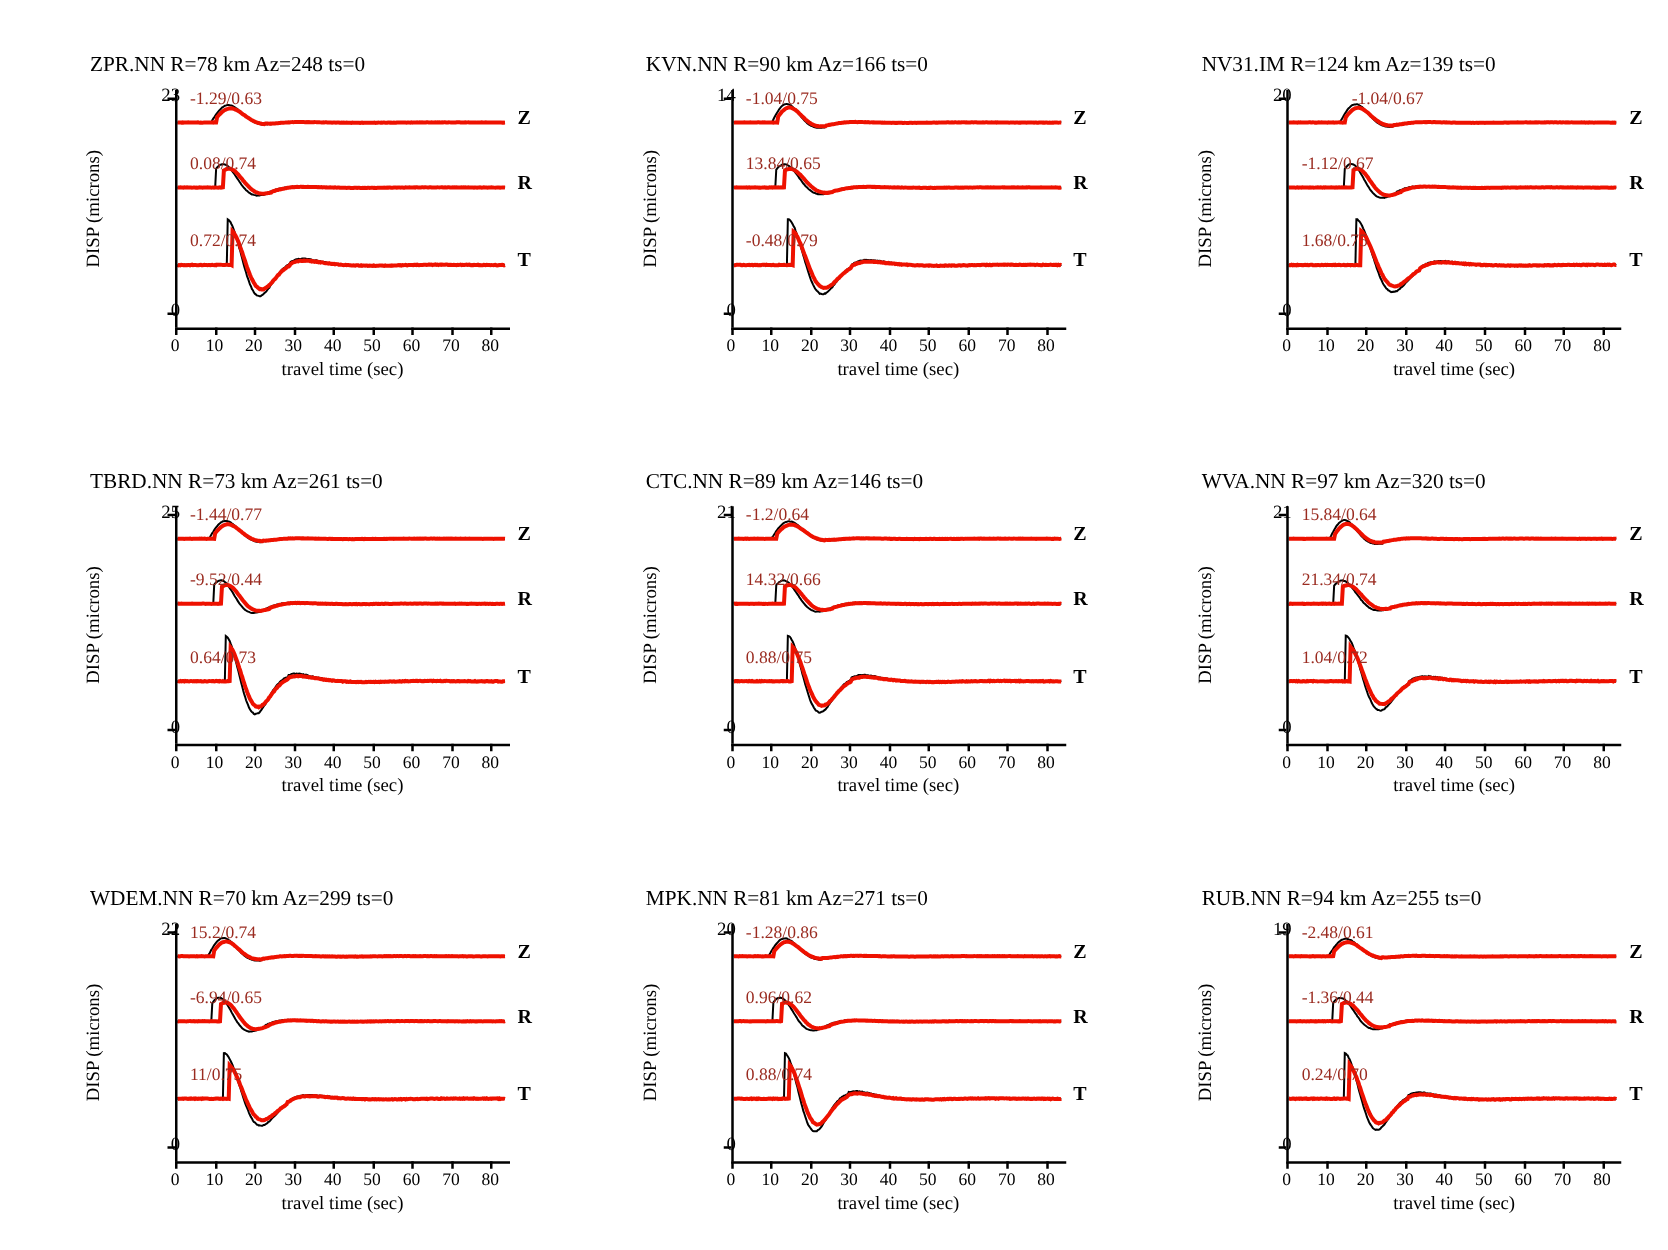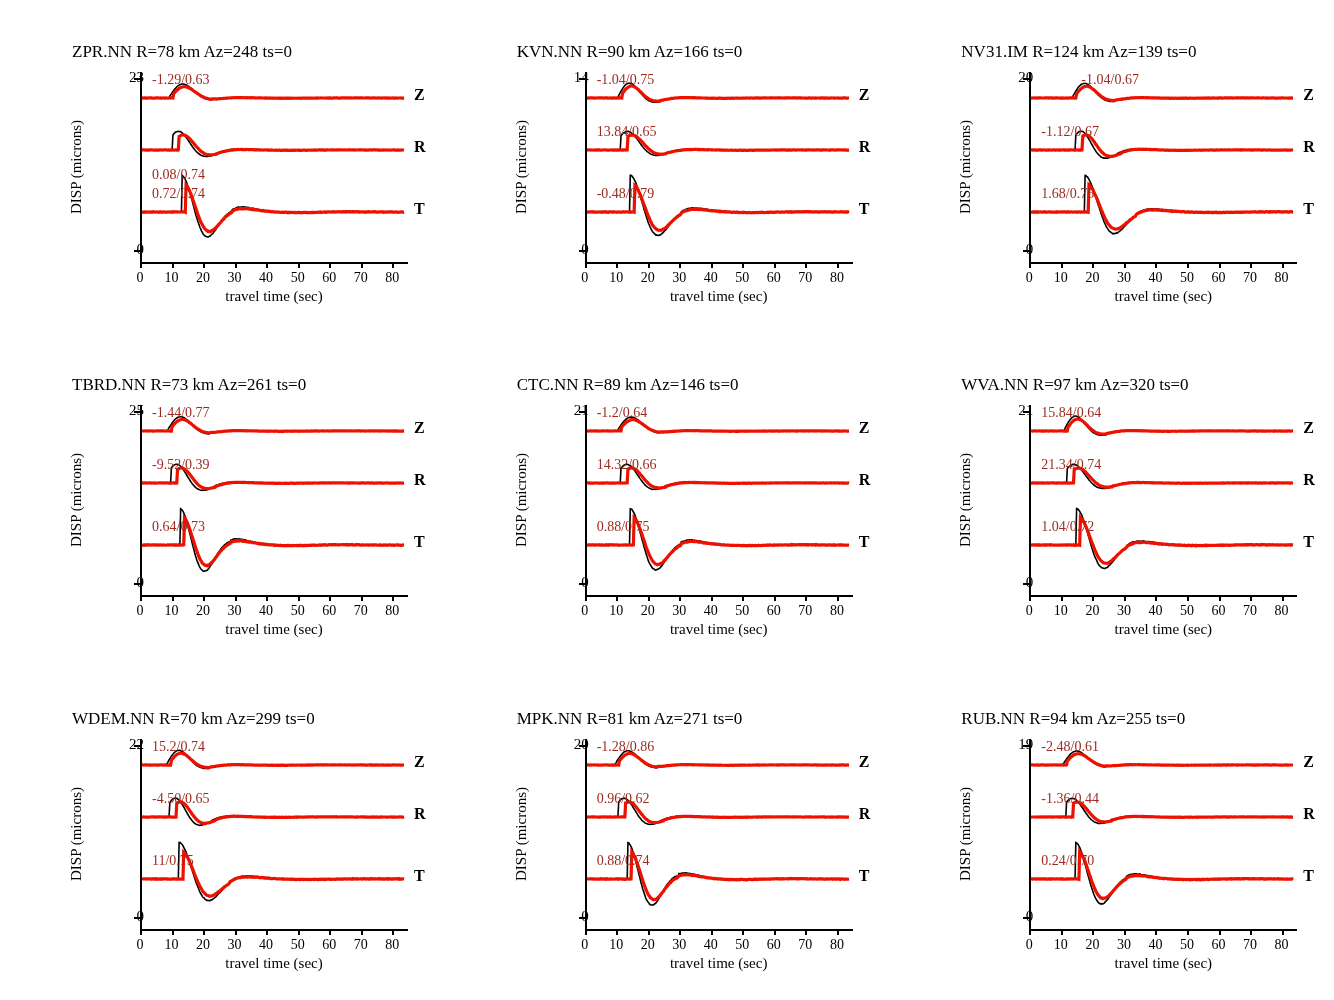--- a/index.html
+++ b/index.html
@@ -89,21 +89,21 @@
         <div class="tick-label" style="left: 252.235px;">80</div>
         <div class="ytick" style="top: 6px;"></div>
         <div class="ytick-label" style="top: -3px; left: -12px; transform: translateX(-100%);">23</div>
         <div class="ytick" style="top: 178px;"></div>
         <div class="ytick-label" style="top: 169px; left: -12px; transform: translateX(-100%);">0</div>
         <div class="ylabel">DISP (microns)</div>
         <div class="xlabel">travel time (sec)</div>
         <div class="comp-label" style="left: 274px; top: 14px;">Z</div>
         <div class="fit-label" style="left: 12px; top: 0px;">-1.29/0.63</div>
         <div class="comp-label" style="left: 274px; top: 66px;">R</div>
-        <div class="fit-label" style="left: 12px; top: 52px; margin-top: 43px;">0.08/0.74</div>
+        <div class="fit-label" style="left: 12px; top: 52px;">0.08/0.74</div>
         <div class="comp-label" style="left: 274px; top: 128px;">T</div>
         <div class="fit-label" style="left: 12px; top: 114px;">0.72/0.74</div>
       </div>
     </div>
     <div class="panel">
       <div class="panel-title">KVN.NN R=90 km Az=166 ts=0</div>
       <div class="plot">
         <svg class="traces" width="268" height="190">
           <path class="obs" d="M2.00,26.13L2.77,25.90L3.55,26.05L4.32,25.96L5.09,25.86L5.86,26.11L6.64,26.01L7.41,26.05L8.18,26.11L8.96,26.14L9.73,26.12L10.50,26.01L11.27,26.00L12.05,25.94L12.82,25.94L13.59,25.99L14.37,26.11L15.14,25.88L15.91,26.10L16.68,26.07L17.46,26.06L18.23,25.95L19.00,25.91L19.78,26.05L20.55,26.12L21.32,25.92L22.09,25.86L22.87,26.04L23.64,26.11L24.41,25.99L25.19,25.86L25.96,25.99L26.73,26.12L27.50,26.13L28.28,26.11L29.05,26.14L29.82,26.02L30.60,26.11L31.37,25.90L32.14,26.09L32.91,25.29L33.69,23.62L34.46,22.02L35.23,20.57L36.01,19.24L36.78,18.00L37.55,16.72L38.32,15.42L39.10,14.50L39.87,13.56L40.64,12.70L41.42,12.13L42.19,11.64L42.96,11.38L43.73,11.28L44.51,11.16L45.28,11.35L46.05,11.53L46.83,11.87L47.60,12.17L48.37,12.88L49.14,13.51L49.92,14.30L50.69,15.07L51.46,15.96L52.24,16.74L53.01,17.89L53.78,18.71L54.55,19.76L55.33,20.59L56.10,21.59L56.87,22.45L57.65,23.30L58.42,24.23L59.19,24.98L59.96,25.68L60.74,26.54L61.51,27.15L62.28,27.68L63.06,28.21L63.83,28.67L64.60,28.92L65.37,29.17L66.15,29.72L66.92,29.84L67.69,29.99L68.47,30.16L69.24,30.27L70.01,30.21L70.78,30.10L71.56,30.12L72.33,30.13L73.10,30.07L73.88,29.97L74.65,29.94L75.42,28.95L76.19,28.95L76.97,28.59L77.74,28.47L78.51,28.39L79.29,28.07L80.06,27.99L80.83,27.71L81.60,27.66L82.38,27.26L83.15,27.29L83.92,27.12L84.70,26.84L85.47,26.71L86.24,26.56L87.01,26.30L87.79,26.22L88.56,26.25L89.33,26.16L90.11,26.08L90.88,26.00L91.65,25.88L92.42,25.86L93.20,25.72L93.97,25.80L94.74,25.49L95.52,25.71L96.29,25.57L97.06,25.57L97.83,25.55L98.61,25.57L99.38,25.51L100.15,25.53L100.93,25.42L101.70,25.67L102.47,25.48L103.24,25.58L104.02,25.63L104.79,25.70L105.56,25.75L106.34,25.66L107.11,25.58L107.88,25.68L108.65,25.68L109.43,25.62L110.20,25.80L110.97,25.96L111.75,25.90L112.52,25.89L113.29,25.81L114.06,25.83L114.84,25.86L115.61,26.04L116.38,26.08L117.16,26.13L117.93,26.03L118.70,26.00L119.47,26.20L120.25,26.10L121.02,26.04L121.79,26.07L122.57,26.36L123.34,26.10L124.11,26.26L124.88,26.41L125.66,26.20L126.43,26.39L127.20,26.38L127.98,26.34L128.75,26.47L129.52,26.41L130.29,26.21L131.07,26.30L131.84,26.39L132.61,26.42L133.39,26.37L134.16,26.33L134.93,26.49L135.71,26.49L136.48,26.31L137.25,26.47L138.02,26.23L138.80,26.33L139.57,26.43L140.34,26.29L141.12,26.46L141.89,26.29L142.66,26.21L143.43,26.26L144.21,26.20L144.98,26.24L145.75,26.34L146.53,26.39L147.30,26.26L148.07,26.28L148.84,26.17L149.62,26.09L150.39,26.28L151.16,26.30L151.94,26.17L152.71,26.31L153.48,26.22L154.25,26.15L155.03,26.24L155.80,26.11L156.57,26.19L157.35,26.19L158.12,26.20L158.89,26.12L159.66,26.03L160.44,25.93L161.21,25.94L161.98,26.12L162.76,26.01L163.53,25.96L164.30,25.97L165.07,26.05L165.85,25.98L166.62,25.82L167.39,25.94L168.17,25.89L168.94,25.95L169.71,25.85L170.48,26.02L171.26,25.97L172.03,26.05L172.80,25.82L173.58,25.80L174.35,25.90L175.12,25.87L175.89,25.95L176.67,25.91L177.44,25.98L178.21,25.74L178.99,25.79L179.76,26.00L180.53,25.93L181.30,25.80L182.08,25.91L182.85,25.78L183.62,25.80L184.40,25.90L185.17,25.98L185.94,25.85L186.71,25.72L187.49,25.84L188.26,25.75L189.03,25.91L189.81,25.93L190.58,25.82L191.35,25.84L192.12,25.92L192.90,25.90L193.67,25.94L194.44,25.86L195.22,25.84L195.99,25.90L196.76,25.98L197.53,25.96L198.31,26.03L199.08,25.96L199.85,25.86L200.63,26.04L201.40,25.99L202.17,25.93L202.94,25.83L203.72,26.02L204.49,26.05L205.26,26.04L206.04,25.97L206.81,25.98L207.58,26.06L208.35,25.96L209.13,26.12L209.90,26.11L210.67,26.06L211.45,25.98L212.22,25.88L212.99,26.04L213.76,25.89L214.54,25.92L215.31,25.88L216.08,26.04L216.86,26.07L217.63,25.96L218.40,26.15L219.17,25.99L219.95,25.99L220.72,26.16L221.49,26.01L222.27,26.06L223.04,25.98L223.81,26.12L224.58,25.96L225.36,25.96L226.13,26.19L226.90,26.14L227.68,26.12L228.45,26.20L229.22,26.06L229.99,26.18L230.77,26.01L231.54,26.11L232.31,25.99L233.09,26.08L233.86,26.14L234.63,26.01L235.40,26.08L236.18,26.00L236.95,26.07L237.72,26.01L238.50,25.94L239.27,26.18L240.04,25.92L240.81,26.18L241.59,25.91L242.36,26.01L243.13,25.91L243.91,26.05L244.68,26.02L245.45,26.13L246.22,26.09L247.00,25.97L247.77,25.94L248.54,25.96L249.32,26.15L250.09,25.92L250.86,26.02L251.63,26.14L252.41,25.98L253.18,25.94L253.95,26.04L254.73,25.91L255.50,26.16L256.27,25.97L257.04,26.05L257.82,26.05L258.59,26.06L259.36,25.91L260.14,26.07L260.91,26.12L261.68,26.13L262.45,25.95L263.23,25.85L264.00,26.04"></path>
           <path class="syn" d="M2.00,26.10L2.77,26.04L3.55,25.94L4.32,25.93L5.09,26.05L5.86,25.92L6.64,25.97L7.41,25.91L8.18,25.96L8.96,26.04L9.73,26.03L10.50,25.91L11.27,26.02L12.05,26.01L12.82,25.92L13.59,25.92L14.37,25.91L15.14,25.89L15.91,25.97L16.68,25.96L17.46,25.94L18.23,26.01L19.00,26.08L19.78,25.96L20.55,25.96L21.32,25.89L22.09,25.89L22.87,26.07L23.64,26.07L24.41,25.97L25.19,25.91L25.96,26.05L26.73,25.90L27.50,26.09L28.28,26.09L29.05,25.97L29.82,25.95L30.60,26.06L31.37,26.04L32.14,25.91L32.91,25.94L33.69,26.10L34.46,25.94L35.23,25.95L36.01,25.96L36.78,26.04L37.55,21.26L38.32,20.13L39.10,19.24L39.87,18.20L40.64,17.21L41.42,16.63L42.19,15.95L42.96,15.28L43.73,14.88L44.51,14.44L45.28,14.12L46.05,13.96L46.83,14.01L47.60,14.05L48.37,14.37L49.14,14.75L49.92,15.13L50.69,15.62L51.46,16.00L52.24,16.82L53.01,17.33L53.78,18.04L54.55,18.91L55.33,19.68L56.10,20.27L56.87,21.17L57.65,21.86L58.42,22.55L59.19,23.46L59.96,24.00L60.74,24.68L61.51,25.28L62.28,25.88L63.06,26.40L63.83,26.96L64.60,27.37L65.37,27.63L66.15,28.06L66.92,28.31L67.69,28.59L68.47,28.80L69.24,28.77L70.01,28.95L70.78,29.08L71.56,29.05L72.33,29.05L73.10,29.02L73.88,29.07L74.65,28.91L75.42,28.91L76.19,28.24L76.97,28.14L77.74,27.99L78.51,27.80L79.29,27.78L80.06,27.56L80.83,27.46L81.60,27.40L82.38,27.27L83.15,27.12L83.92,26.86L84.70,26.72L85.47,26.64L86.24,26.44L87.01,26.39L87.79,26.37L88.56,26.27L89.33,26.18L90.11,25.98L90.88,25.89L91.65,25.98L92.42,25.88L93.20,25.83L93.97,25.76L94.74,25.68L95.52,25.69L96.29,25.66L97.06,25.64L97.83,25.58L98.61,25.58L99.38,25.51L100.15,25.70L100.93,25.72L101.70,25.62L102.47,25.52L103.24,25.62L104.02,25.65L104.79,25.57L105.56,25.70L106.34,25.74L107.11,25.66L107.88,25.79L108.65,25.72L109.43,25.68L110.20,25.86L110.97,25.92L111.75,25.90L112.52,25.87L113.29,25.96L114.06,25.90L114.84,25.91L115.61,25.98L116.38,25.92L117.16,25.99L117.93,26.02L118.70,25.98L119.47,26.00L120.25,26.18L121.02,26.06L121.79,26.11L122.57,26.04L123.34,26.16L124.11,26.23L124.88,26.29L125.66,26.22L126.43,26.22L127.20,26.13L127.98,26.29L128.75,26.18L129.52,26.17L130.29,26.23L131.07,26.36L131.84,26.25L132.61,26.34L133.39,26.20L134.16,26.19L134.93,26.21L135.71,26.23L136.48,26.18L137.25,26.33L138.02,26.35L138.80,26.26L139.57,26.30L140.34,26.34L141.12,26.36L141.89,26.33L142.66,26.21L143.43,26.26L144.21,26.17L144.98,26.35L145.75,26.29L146.53,26.20L147.30,26.18L148.07,26.31L148.84,26.17L149.62,26.25L150.39,26.19L151.16,26.19L151.94,26.18L152.71,26.13L153.48,26.11L154.25,26.25L155.03,26.25L155.80,26.20L156.57,26.01L157.35,26.12L158.12,26.17L158.89,26.18L159.66,26.18L160.44,26.12L161.21,26.06L161.98,25.96L162.76,26.01L163.53,26.11L164.30,26.07L165.07,26.13L165.85,25.97L166.62,26.00L167.39,26.09L168.17,26.08L168.94,26.00L169.71,26.05L170.48,25.91L171.26,25.96L172.03,26.03L172.80,25.85L173.58,25.88L174.35,26.04L175.12,26.00L175.89,26.03L176.67,25.88L177.44,25.98L178.21,25.95L178.99,25.82L179.76,25.89L180.53,25.94L181.30,25.99L182.08,25.86L182.85,26.00L183.62,25.99L184.40,25.80L185.17,25.89L185.94,25.89L186.71,25.79L187.49,25.97L188.26,25.87L189.03,25.94L189.81,25.99L190.58,25.95L191.35,25.99L192.12,25.86L192.90,25.87L193.67,25.91L194.44,25.80L195.22,25.89L195.99,25.86L196.76,25.99L197.53,25.98L198.31,25.96L199.08,25.91L199.85,26.02L200.63,25.94L201.40,25.88L202.17,25.94L202.94,25.92L203.72,25.89L204.49,25.86L205.26,25.96L206.04,25.98L206.81,25.92L207.58,25.91L208.35,25.87L209.13,25.92L209.90,25.92L210.67,25.96L211.45,25.91L212.22,26.08L212.99,25.87L213.76,25.95L214.54,25.93L215.31,25.93L216.08,25.92L216.86,26.04L217.63,25.99L218.40,26.02L219.17,26.01L219.95,26.04L220.72,26.02L221.49,26.07L222.27,26.13L223.04,26.05L223.81,25.91L224.58,25.95L225.36,26.08L226.13,26.00L226.90,26.11L227.68,25.95L228.45,26.01L229.22,26.03L229.99,26.13L230.77,25.96L231.54,26.09L232.31,26.02L233.09,26.02L233.86,26.00L234.63,26.08L235.40,25.97L236.18,26.15L236.95,25.97L237.72,25.95L238.50,26.05L239.27,25.96L240.04,26.05L240.81,26.09L241.59,25.96L242.36,26.14L243.13,26.04L243.91,26.00L244.68,26.15L245.45,26.13L246.22,25.95L247.00,26.00L247.77,26.00L248.54,25.97L249.32,26.09L250.09,26.02L250.86,26.13L251.63,26.01L252.41,25.95L253.18,26.14L253.95,26.12L254.73,26.01L255.50,26.12L256.27,26.13L257.04,26.03L257.82,26.13L258.59,25.92L259.36,25.94L260.14,25.93L260.91,26.05L261.68,26.11L262.45,26.10L263.23,25.99L264.00,25.99"></path>
@@ -224,21 +224,21 @@
         <div class="tick-label" style="left: 252.235px;">80</div>
         <div class="ytick" style="top: 6px;"></div>
         <div class="ytick-label" style="top: -3px; left: -12px; transform: translateX(-100%);">25</div>
         <div class="ytick" style="top: 178px;"></div>
         <div class="ytick-label" style="top: 169px; left: -12px; transform: translateX(-100%);">0</div>
         <div class="ylabel">DISP (microns)</div>
         <div class="xlabel">travel time (sec)</div>
         <div class="comp-label" style="left: 274px; top: 14px;">Z</div>
         <div class="fit-label" style="left: 12px; top: 0px;">-1.44/0.77</div>
         <div class="comp-label" style="left: 274px; top: 66px;">R</div>
-        <div class="fit-label" style="left: 12px; top: 52px;">-9.52/0.39</div>
+        <div class="fit-label" style="left: 12px; top: 52px;">-9.52/0.44</div>
         <div class="comp-label" style="left: 274px; top: 128px;">T</div>
         <div class="fit-label" style="left: 12px; top: 114px;">0.64/0.73</div>
       </div>
     </div>
     <div class="panel">
       <div class="panel-title">CTC.NN R=89 km Az=146 ts=0</div>
       <div class="plot">
         <svg class="traces" width="268" height="190">
           <path class="obs" d="M2.00,26.10L2.77,26.12L3.55,25.89L4.32,26.01L5.09,26.03L5.86,26.09L6.64,26.12L7.41,26.12L8.18,26.14L8.96,26.04L9.73,25.91L10.50,26.05L11.27,26.11L12.05,26.04L12.82,25.91L13.59,26.07L14.37,26.07L15.14,26.09L15.91,25.88L16.68,26.01L17.46,26.02L18.23,26.09L19.00,26.09L19.78,26.08L20.55,26.13L21.32,25.92L22.09,25.91L22.87,25.90L23.64,26.08L24.41,25.93L25.19,25.95L25.96,26.03L26.73,26.08L27.50,26.00L28.28,25.95L29.05,25.86L29.82,25.96L30.60,25.97L31.37,26.14L32.14,25.86L32.91,24.62L33.69,23.63L34.46,22.46L35.23,21.24L36.01,19.90L36.78,18.87L37.55,17.80L38.32,17.01L39.10,16.12L39.87,15.34L40.64,14.58L41.42,13.88L42.19,13.26L42.96,12.90L43.73,12.54L44.51,12.40L45.28,12.10L46.05,12.01L46.83,12.20L47.60,12.33L48.37,12.27L49.14,12.60L49.92,12.92L50.69,13.36L51.46,13.85L52.24,14.56L53.01,14.93L53.78,15.65L54.55,16.34L55.33,16.90L56.10,17.52L56.87,18.45L57.65,19.12L58.42,19.67L59.19,20.52L59.96,20.94L60.74,21.68L61.51,22.28L62.28,22.88L63.06,23.52L63.83,24.05L64.60,24.37L65.37,24.94L66.15,25.45L66.92,25.69L67.69,26.21L68.47,26.43L69.24,26.86L70.01,26.90L70.78,27.10L71.56,27.43L72.33,27.50L73.10,27.74L73.88,27.81L74.65,27.26L75.42,27.24L76.19,27.25L76.97,27.36L77.74,27.26L78.51,27.46L79.29,27.23L80.06,27.12L80.83,27.07L81.60,27.15L82.38,27.03L83.15,27.13L83.92,26.92L84.70,26.83L85.47,26.84L86.24,26.73L87.01,26.61L87.79,26.49L88.56,26.30L89.33,26.44L90.11,26.37L90.88,26.27L91.65,26.09L92.42,26.20L93.20,26.12L93.97,25.93L94.74,25.81L95.52,25.80L96.29,25.93L97.06,25.84L97.83,25.75L98.61,25.84L99.38,25.82L100.15,25.80L100.93,25.64L101.70,25.70L102.47,25.58L103.24,25.73L104.02,25.64L104.79,25.63L105.56,25.61L106.34,25.68L107.11,25.73L107.88,25.49L108.65,25.49L109.43,25.72L110.20,25.74L110.97,25.72L111.75,25.66L112.52,25.69L113.29,25.83L114.06,25.87L114.84,25.79L115.61,25.79L116.38,25.70L117.16,25.69L117.93,25.82L118.70,25.86L119.47,25.99L120.25,25.84L121.02,25.88L121.79,25.89L122.57,25.87L123.34,26.04L124.11,26.10L124.88,25.98L125.66,26.11L126.43,25.99L127.20,26.08L127.98,25.98L128.75,26.10L129.52,25.99L130.29,26.23L131.07,26.20L131.84,26.02L132.61,26.14L133.39,26.26L134.16,26.20L134.93,26.05L135.71,26.16L136.48,26.07L137.25,26.32L138.02,26.08L138.80,26.36L139.57,26.31L140.34,26.31L141.12,26.32L141.89,26.24L142.66,26.25L143.43,26.22L144.21,26.39L144.98,26.16L145.75,26.40L146.53,26.33L147.30,26.36L148.07,26.24L148.84,26.27L149.62,26.42L150.39,26.20L151.16,26.25L151.94,26.33L152.71,26.40L153.48,26.18L154.25,26.39L155.03,26.24L155.80,26.32L156.57,26.25L157.35,26.31L158.12,26.29L158.89,26.32L159.66,26.24L160.44,26.15L161.21,26.17L161.98,26.32L162.76,26.15L163.53,26.07L164.30,26.19L165.07,26.16L165.85,26.25L166.62,26.27L167.39,26.13L168.17,26.16L168.94,26.10L169.71,26.07L170.48,26.13L171.26,26.14L172.03,26.16L172.80,26.12L173.58,26.15L174.35,25.98L175.12,26.23L175.89,26.23L176.67,26.23L177.44,26.22L178.21,26.07L178.99,26.18L179.76,26.04L180.53,25.97L181.30,25.99L182.08,26.12L182.85,25.91L183.62,26.09L184.40,26.06L185.17,26.10L185.94,26.10L186.71,26.03L187.49,26.09L188.26,25.99L189.03,26.02L189.81,26.03L190.58,26.08L191.35,26.05L192.12,26.09L192.90,25.85L193.67,26.06L194.44,25.98L195.22,26.05L195.99,25.84L196.76,25.96L197.53,25.83L198.31,25.85L199.08,25.88L199.85,25.91L200.63,25.81L201.40,25.91L202.17,25.82L202.94,25.90L203.72,26.02L204.49,25.97L205.26,25.97L206.04,25.93L206.81,25.84L207.58,26.05L208.35,25.81L209.13,25.87L209.90,26.05L210.67,25.82L211.45,25.96L212.22,26.05L212.99,25.98L213.76,25.99L214.54,25.94L215.31,26.03L216.08,26.00L216.86,25.90L217.63,25.86L218.40,25.85L219.17,26.02L219.95,25.85L220.72,25.87L221.49,25.82L222.27,25.95L223.04,26.06L223.81,25.94L224.58,25.90L225.36,26.07L226.13,25.97L226.90,25.87L227.68,25.80L228.45,25.92L229.22,25.90L229.99,25.85L230.77,26.08L231.54,25.87L232.31,25.88L233.09,25.88L233.86,25.83L234.63,25.83L235.40,26.05L236.18,26.03L236.95,25.92L237.72,25.89L238.50,25.85L239.27,25.89L240.04,26.00L240.81,25.87L241.59,25.96L242.36,26.04L243.13,26.08L243.91,25.88L244.68,26.11L245.45,25.90L246.22,25.92L247.00,26.00L247.77,26.01L248.54,26.08L249.32,26.11L250.09,26.10L250.86,26.08L251.63,26.15L252.41,25.93L253.18,26.14L253.95,26.13L254.73,25.99L255.50,26.15L256.27,25.97L257.04,26.14L257.82,26.06L258.59,26.08L259.36,26.02L260.14,26.16L260.91,26.05L261.68,26.08L262.45,25.99L263.23,25.96L264.00,25.99"></path>
           <path class="syn" d="M2.00,26.08L2.77,25.99L3.55,26.04L4.32,25.97L5.09,25.95L5.86,25.90L6.64,26.06L7.41,25.96L8.18,25.99L8.96,25.97L9.73,26.10L10.50,25.94L11.27,25.89L12.05,26.09L12.82,25.90L13.59,25.98L14.37,26.11L15.14,26.05L15.91,26.02L16.68,25.91L17.46,25.91L18.23,25.89L19.00,25.99L19.78,25.98L20.55,25.97L21.32,25.89L22.09,25.93L22.87,25.96L23.64,26.05L24.41,25.92L25.19,25.98L25.96,26.08L26.73,26.10L27.50,26.00L28.28,25.96L29.05,25.98L29.82,25.91L30.60,25.95L31.37,26.00L32.14,25.95L32.91,25.99L33.69,25.99L34.46,25.92L35.23,25.89L36.01,25.90L36.78,21.93L37.55,21.02L38.32,20.14L39.10,19.37L39.87,18.56L40.64,18.01L41.42,17.23L42.19,16.59L42.96,16.22L43.73,15.75L44.51,15.44L45.28,15.09L46.05,14.86L46.83,14.69L47.60,14.72L48.37,14.76L49.14,14.76L49.92,14.85L50.69,15.14L51.46,15.48L52.24,15.81L53.01,16.20L53.78,16.60L54.55,17.18L55.33,17.71L56.10,18.20L56.87,18.66L57.65,19.16L58.42,19.72L59.19,20.41L59.96,20.90L60.74,21.42L61.51,21.95L62.28,22.53L63.06,23.07L63.83,23.62L64.60,24.02L65.37,24.48L66.15,24.82L66.92,25.11L67.69,25.40L68.47,25.84L69.24,26.03L70.01,26.26L70.78,26.61L71.56,26.80L72.33,26.81L73.10,27.00L73.88,27.18L74.65,27.33L75.42,26.85L76.19,26.90L76.97,26.94L77.74,27.04L78.51,26.84L79.29,26.90L80.06,26.89L80.83,26.75L81.60,26.79L82.38,26.67L83.15,26.81L83.92,26.75L84.70,26.54L85.47,26.57L86.24,26.42L87.01,26.49L87.79,26.44L88.56,26.18L89.33,26.27L90.11,26.08L90.88,26.22L91.65,26.04L92.42,26.04L93.20,26.05L93.97,26.01L94.74,25.85L95.52,25.91L96.29,25.87L97.06,25.78L97.83,25.68L98.61,25.73L99.38,25.70L100.15,25.63L100.93,25.62L101.70,25.60L102.47,25.56L103.24,25.70L104.02,25.62L104.79,25.72L105.56,25.56L106.34,25.73L107.11,25.75L107.88,25.63L108.65,25.55L109.43,25.75L110.20,25.57L110.97,25.72L111.75,25.71L112.52,25.71L113.29,25.74L114.06,25.70L114.84,25.86L115.61,25.78L116.38,25.86L117.16,25.87L117.93,25.85L118.70,25.87L119.47,25.83L120.25,25.97L121.02,25.93L121.79,25.97L122.57,25.88L123.34,25.88L124.11,25.88L124.88,25.95L125.66,25.92L126.43,25.90L127.20,26.11L127.98,26.01L128.75,26.11L129.52,26.06L130.29,26.00L131.07,26.04L131.84,26.17L132.61,26.10L133.39,26.10L134.16,26.06L134.93,26.08L135.71,26.18L136.48,26.20L137.25,26.19L138.02,26.20L138.80,26.26L139.57,26.18L140.34,26.10L141.12,26.22L141.89,26.26L142.66,26.21L143.43,26.19L144.21,26.28L144.98,26.25L145.75,26.31L146.53,26.12L147.30,26.23L148.07,26.24L148.84,26.21L149.62,26.25L150.39,26.32L151.16,26.11L151.94,26.27L152.71,26.17L153.48,26.27L154.25,26.17L155.03,26.22L155.80,26.09L156.57,26.25L157.35,26.18L158.12,26.21L158.89,26.08L159.66,26.09L160.44,26.27L161.21,26.21L161.98,26.09L162.76,26.09L163.53,26.17L164.30,26.21L165.07,26.20L165.85,26.16L166.62,26.10L167.39,26.22L168.17,26.26L168.94,26.10L169.71,26.20L170.48,26.21L171.26,26.08L172.03,26.11L172.80,26.08L173.58,26.15L174.35,26.10L175.12,26.05L175.89,26.02L176.67,26.13L177.44,26.16L178.21,25.98L178.99,26.13L179.76,26.16L180.53,25.98L181.30,26.16L182.08,26.04L182.85,26.11L183.62,26.00L184.40,25.94L185.17,26.00L185.94,26.10L186.71,26.05L187.49,25.96L188.26,26.09L189.03,26.04L189.81,26.09L190.58,25.94L191.35,25.95L192.12,26.02L192.90,26.09L193.67,26.04L194.44,25.92L195.22,26.08L195.99,26.08L196.76,26.00L197.53,25.91L198.31,26.08L199.08,25.87L199.85,25.86L200.63,26.02L201.40,26.07L202.17,25.89L202.94,26.00L203.72,25.92L204.49,26.06L205.26,25.94L206.04,25.98L206.81,25.84L207.58,25.93L208.35,26.01L209.13,25.98L209.90,25.91L210.67,26.03L211.45,25.92L212.22,26.02L212.99,25.85L213.76,25.83L214.54,25.97L215.31,25.84L216.08,25.91L216.86,25.93L217.63,25.94L218.40,26.03L219.17,25.83L219.95,25.94L220.72,26.04L221.49,25.94L222.27,25.83L223.04,25.90L223.81,26.02L224.58,25.92L225.36,25.94L226.13,25.84L226.90,25.90L227.68,25.93L228.45,26.02L229.22,25.91L229.99,25.88L230.77,26.02L231.54,25.90L232.31,25.92L233.09,25.86L233.86,25.99L234.63,25.94L235.40,25.94L236.18,25.94L236.95,26.07L237.72,26.07L238.50,25.97L239.27,25.95L240.04,25.87L240.81,26.06L241.59,25.98L242.36,25.92L243.13,25.94L243.91,26.08L244.68,25.97L245.45,25.92L246.22,26.04L247.00,26.01L247.77,26.03L248.54,26.05L249.32,26.04L250.09,25.91L250.86,25.93L251.63,26.00L252.41,25.90L253.18,26.04L253.95,25.94L254.73,26.06L255.50,26.09L256.27,26.11L257.04,26.08L257.82,26.11L258.59,25.91L259.36,26.01L260.14,25.98L260.91,25.97L261.68,26.06L262.45,26.11L263.23,26.05L264.00,25.92"></path>
@@ -359,21 +359,21 @@
         <div class="tick-label" style="left: 252.235px;">80</div>
         <div class="ytick" style="top: 6px;"></div>
         <div class="ytick-label" style="top: -3px; left: -12px; transform: translateX(-100%);">22</div>
         <div class="ytick" style="top: 178px;"></div>
         <div class="ytick-label" style="top: 169px; left: -12px; transform: translateX(-100%);">0</div>
         <div class="ylabel">DISP (microns)</div>
         <div class="xlabel">travel time (sec)</div>
         <div class="comp-label" style="left: 274px; top: 14px;">Z</div>
         <div class="fit-label" style="left: 12px; top: 0px;">15.2/0.74</div>
         <div class="comp-label" style="left: 274px; top: 66px;">R</div>
-        <div class="fit-label" style="left: 12px; top: 52px;">-4.50/0.65</div>
+        <div class="fit-label" style="left: 12px; top: 52px;">-6.94/0.65</div>
         <div class="comp-label" style="left: 274px; top: 128px;">T</div>
         <div class="fit-label" style="left: 12px; top: 114px;">11/0.75</div>
       </div>
     </div>
     <div class="panel">
       <div class="panel-title">MPK.NN R=81 km Az=271 ts=0</div>
       <div class="plot">
         <svg class="traces" width="268" height="190">
           <path class="obs" d="M2.00,26.06L2.77,26.06L3.55,26.02L4.32,26.06L5.09,25.91L5.86,26.06L6.64,25.94L7.41,25.90L8.18,25.88L8.96,25.94L9.73,26.00L10.50,26.09L11.27,25.94L12.05,26.14L12.82,25.88L13.59,25.86L14.37,26.03L15.14,26.01L15.91,25.94L16.68,25.96L17.46,25.98L18.23,25.94L19.00,25.97L19.78,26.11L20.55,26.13L21.32,25.92L22.09,25.95L22.87,26.05L23.64,26.05L24.41,25.86L25.19,26.04L25.96,26.07L26.73,26.04L27.50,25.88L28.28,26.08L29.05,25.87L29.82,25.91L30.60,24.54L31.37,23.20L32.14,21.75L32.91,20.53L33.69,19.34L34.46,18.33L35.23,17.13L36.01,16.22L36.78,15.32L37.55,14.45L38.32,13.67L39.10,12.94L39.87,12.54L40.64,12.20L41.42,12.03L42.19,11.71L42.96,11.75L43.73,11.70L44.51,11.84L45.28,12.28L46.05,12.61L46.83,13.05L47.60,13.46L48.37,13.93L49.14,14.67L49.92,15.23L50.69,16.01L51.46,16.74L52.24,17.42L53.01,18.16L53.78,19.00L54.55,19.78L55.33,20.47L56.10,21.34L56.87,22.03L57.65,22.72L58.42,23.33L59.19,24.06L59.96,24.51L60.74,25.10L61.51,25.61L62.28,26.11L63.06,26.68L63.83,27.05L64.60,27.16L65.37,27.47L66.15,27.91L66.92,28.20L67.69,28.15L68.47,28.33L69.24,28.41L70.01,28.76L70.78,28.59L71.56,28.86L72.33,28.25L73.10,28.11L73.88,27.97L74.65,28.10L75.42,27.81L76.19,27.80L76.97,27.79L77.74,27.74L78.51,27.39L79.29,27.30L80.06,27.24L80.83,27.24L81.60,26.97L82.38,26.98L83.15,26.72L83.92,26.65L84.70,26.63L85.47,26.40L86.24,26.56L87.01,26.22L87.79,26.30L88.56,26.14L89.33,26.21L90.11,26.12L90.88,25.99L91.65,26.05L92.42,25.72L93.20,25.71L93.97,25.86L94.74,25.65L95.52,25.74L96.29,25.59L97.06,25.74L97.83,25.61L98.61,25.52L99.38,25.60L100.15,25.56L100.93,25.69L101.70,25.59L102.47,25.59L103.24,25.54L104.02,25.64L104.79,25.60L105.56,25.53L106.34,25.80L107.11,25.72L107.88,25.76L108.65,25.78L109.43,25.76L110.20,25.65L110.97,25.75L111.75,25.73L112.52,25.81L113.29,25.90L114.06,25.99L114.84,25.80L115.61,25.93L116.38,26.02L117.16,25.96L117.93,26.02L118.70,26.14L119.47,25.92L120.25,26.01L121.02,26.15L121.79,26.14L122.57,26.11L123.34,26.12L124.11,26.09L124.88,26.28L125.66,26.15L126.43,26.29L127.20,26.17L127.98,26.32L128.75,26.13L129.52,26.24L130.29,26.33L131.07,26.17L131.84,26.27L132.61,26.18L133.39,26.18L134.16,26.36L134.93,26.19L135.71,26.40L136.48,26.39L137.25,26.42L138.02,26.44L138.80,26.31L139.57,26.38L140.34,26.21L141.12,26.33L141.89,26.32L142.66,26.41L143.43,26.27L144.21,26.36L144.98,26.43L145.75,26.22L146.53,26.28L147.30,26.18L148.07,26.19L148.84,26.33L149.62,26.41L150.39,26.34L151.16,26.40L151.94,26.39L152.71,26.37L153.48,26.30L154.25,26.19L155.03,26.09L155.80,26.34L156.57,26.12L157.35,26.23L158.12,26.16L158.89,26.31L159.66,26.23L160.44,26.13L161.21,26.14L161.98,26.25L162.76,26.02L163.53,26.19L164.30,26.11L165.07,25.98L165.85,26.21L166.62,26.11L167.39,26.01L168.17,26.10L168.94,25.93L169.71,25.97L170.48,25.91L171.26,25.98L172.03,25.94L172.80,26.09L173.58,26.16L174.35,26.03L175.12,25.97L175.89,25.89L176.67,25.94L177.44,25.84L178.21,26.08L178.99,25.97L179.76,26.07L180.53,26.00L181.30,25.89L182.08,26.05L182.85,26.06L183.62,25.82L184.40,25.96L185.17,25.96L185.94,25.82L186.71,25.82L187.49,25.82L188.26,26.01L189.03,25.91L189.81,25.92L190.58,25.85L191.35,25.79L192.12,25.81L192.90,25.94L193.67,25.75L194.44,25.96L195.22,25.83L195.99,25.96L196.76,25.84L197.53,25.90L198.31,25.87L199.08,26.01L199.85,25.89L200.63,25.82L201.40,25.78L202.17,25.98L202.94,25.94L203.72,26.02L204.49,25.90L205.26,25.91L206.04,25.92L206.81,26.03L207.58,25.80L208.35,26.00L209.13,25.97L209.90,25.77L210.67,25.95L211.45,26.03L212.22,26.02L212.99,26.02L213.76,25.91L214.54,25.78L215.31,26.00L216.08,25.79L216.86,25.86L217.63,25.90L218.40,25.98L219.17,25.91L219.95,25.85L220.72,26.02L221.49,26.08L222.27,26.00L223.04,26.02L223.81,25.92L224.58,26.02L225.36,26.05L226.13,25.92L226.90,26.05L227.68,25.93L228.45,26.09L229.22,25.91L229.99,25.98L230.77,26.03L231.54,26.08L232.31,25.92L233.09,26.13L233.86,25.98L234.63,26.09L235.40,25.89L236.18,25.92L236.95,25.91L237.72,25.90L238.50,25.90L239.27,26.03L240.04,25.91L240.81,25.98L241.59,26.13L242.36,25.90L243.13,26.07L243.91,26.10L244.68,26.01L245.45,26.05L246.22,26.14L247.00,26.13L247.77,26.16L248.54,25.99L249.32,26.14L250.09,26.05L250.86,25.91L251.63,25.93L252.41,25.94L253.18,26.09L253.95,25.98L254.73,26.11L255.50,26.18L256.27,26.01L257.04,25.95L257.82,26.09L258.59,26.11L259.36,26.14L260.14,25.97L260.91,25.97L261.68,26.04L262.45,26.03L263.23,26.04L264.00,25.91"></path>
           <path class="syn" d="M2.00,26.05L2.77,25.94L3.55,25.92L4.32,26.01L5.09,26.08L5.86,26.11L6.64,25.92L7.41,26.02L8.18,26.01L8.96,25.89L9.73,25.94L10.50,25.98L11.27,25.98L12.05,25.94L12.82,26.10L13.59,26.04L14.37,26.08L15.14,25.99L15.91,26.07L16.68,26.10L17.46,26.11L18.23,26.00L19.00,25.90L19.78,26.01L20.55,25.97L21.32,25.89L22.09,25.96L22.87,26.07L23.64,26.03L24.41,26.10L25.19,26.05L25.96,26.11L26.73,26.08L27.50,25.90L28.28,26.06L29.05,25.98L29.82,26.09L30.60,26.07L31.37,25.96L32.14,26.00L32.91,26.04L33.69,26.10L34.46,21.68L35.23,20.87L36.01,19.98L36.78,19.12L37.55,18.27L38.32,17.53L39.10,16.82L39.87,16.23L40.64,15.71L41.42,15.28L42.19,14.82L42.96,14.73L43.73,14.47L44.51,14.37L45.28,14.36L46.05,14.45L46.83,14.72L47.60,14.97L48.37,15.22L49.14,15.80L49.92,16.12L50.69,16.72L51.46,17.29L52.24,17.87L53.01,18.36L53.78,18.91L54.55,19.60L55.33,20.29L56.10,20.78L56.87,21.56L57.65,22.11L58.42,22.76L59.19,23.17L59.96,23.71L60.74,24.37L61.51,24.85L62.28,25.15L63.06,25.65L63.83,25.86L64.60,26.35L65.37,26.60L66.15,26.90L66.92,27.23L67.69,27.30L68.47,27.48L69.24,27.62L70.01,27.86L70.78,27.91L71.56,27.82L72.33,28.03L73.10,27.42L73.88,27.43L74.65,27.37L75.42,27.40L76.19,27.42L76.97,27.36L77.74,27.27L78.51,27.09L79.29,27.01L80.06,27.04L80.83,26.93L81.60,26.70L82.38,26.67L83.15,26.75L83.92,26.57L84.70,26.42L85.47,26.49L86.24,26.31L87.01,26.21L87.79,26.09L88.56,26.08L89.33,26.11L90.11,25.91L90.88,26.02L91.65,25.80L92.42,25.91L93.20,25.75L93.97,25.74L94.74,25.74L95.52,25.65L96.29,25.62L97.06,25.72L97.83,25.59L98.61,25.72L99.38,25.54L100.15,25.68L100.93,25.67L101.70,25.76L102.47,25.58L103.24,25.56L104.02,25.63L104.79,25.70L105.56,25.74L106.34,25.60L107.11,25.75L107.88,25.62L108.65,25.79L109.43,25.79L110.20,25.73L110.97,25.75L111.75,25.76L112.52,25.81L113.29,25.80L114.06,25.79L114.84,25.86L115.61,25.89L116.38,25.88L117.16,25.86L117.93,26.00L118.70,25.87L119.47,26.01L120.25,26.11L121.02,25.92L121.79,25.94L122.57,26.07L123.34,25.94L124.11,26.10L124.88,26.18L125.66,26.18L126.43,26.14L127.20,26.19L127.98,26.05L128.75,26.14L129.52,26.04L130.29,26.09L131.07,26.24L131.84,26.14L132.61,26.14L133.39,26.27L134.16,26.20L134.93,26.20L135.71,26.15L136.48,26.23L137.25,26.27L138.02,26.27L138.80,26.23L139.57,26.25L140.34,26.27L141.12,26.24L141.89,26.34L142.66,26.35L143.43,26.24L144.21,26.28L144.98,26.25L145.75,26.18L146.53,26.33L147.30,26.33L148.07,26.22L148.84,26.28L149.62,26.26L150.39,26.22L151.16,26.24L151.94,26.11L152.71,26.16L153.48,26.15L154.25,26.27L155.03,26.12L155.80,26.13L156.57,26.17L157.35,26.13L158.12,26.12L158.89,26.09L159.66,26.09L160.44,26.26L161.21,26.20L161.98,26.04L162.76,26.23L163.53,26.05L164.30,26.16L165.07,26.06L165.85,26.14L166.62,26.22L167.39,26.13L168.17,26.00L168.94,25.98L169.71,26.13L170.48,26.04L171.26,25.96L172.03,25.95L172.80,26.06L173.58,25.94L174.35,26.14L175.12,26.08L175.89,25.99L176.67,25.91L177.44,26.10L178.21,26.00L178.99,25.97L179.76,25.96L180.53,26.00L181.30,26.08L182.08,25.98L182.85,26.00L183.62,26.02L184.40,25.86L185.17,25.89L185.94,25.88L186.71,25.88L187.49,25.97L188.26,25.87L189.03,25.95L189.81,26.00L190.58,25.98L191.35,25.97L192.12,26.02L192.90,25.92L193.67,26.02L194.44,25.89L195.22,25.90L195.99,25.93L196.76,25.90L197.53,25.96L198.31,25.86L199.08,25.97L199.85,25.83L200.63,26.02L201.40,25.96L202.17,26.01L202.94,26.02L203.72,25.90L204.49,25.99L205.26,25.88L206.04,25.96L206.81,25.97L207.58,25.95L208.35,25.92L209.13,25.82L209.90,25.90L210.67,25.89L211.45,25.96L212.22,25.98L212.99,25.87L213.76,25.98L214.54,25.83L215.31,26.03L216.08,25.97L216.86,25.89L217.63,25.95L218.40,25.89L219.17,25.95L219.95,25.94L220.72,25.91L221.49,25.90L222.27,25.85L223.04,25.85L223.81,25.99L224.58,26.00L225.36,25.92L226.13,26.02L226.90,26.04L227.68,26.03L228.45,25.92L229.22,25.90L229.99,25.97L230.77,25.97L231.54,26.06L232.31,25.95L233.09,26.05L233.86,26.10L234.63,25.91L235.40,26.03L236.18,26.08L236.95,26.06L237.72,26.08L238.50,26.00L239.27,26.06L240.04,26.03L240.81,25.92L241.59,26.12L242.36,26.04L243.13,25.93L243.91,26.02L244.68,26.13L245.45,26.05L246.22,25.98L247.00,26.12L247.77,25.93L248.54,25.98L249.32,26.07L250.09,26.10L250.86,26.03L251.63,26.06L252.41,26.14L253.18,26.01L253.95,26.05L254.73,25.93L255.50,26.12L256.27,25.91L257.04,25.94L257.82,25.91L258.59,25.94L259.36,26.11L260.14,26.06L260.91,26.14L261.68,26.03L262.45,25.92L263.23,26.13L264.00,26.10"></path>

